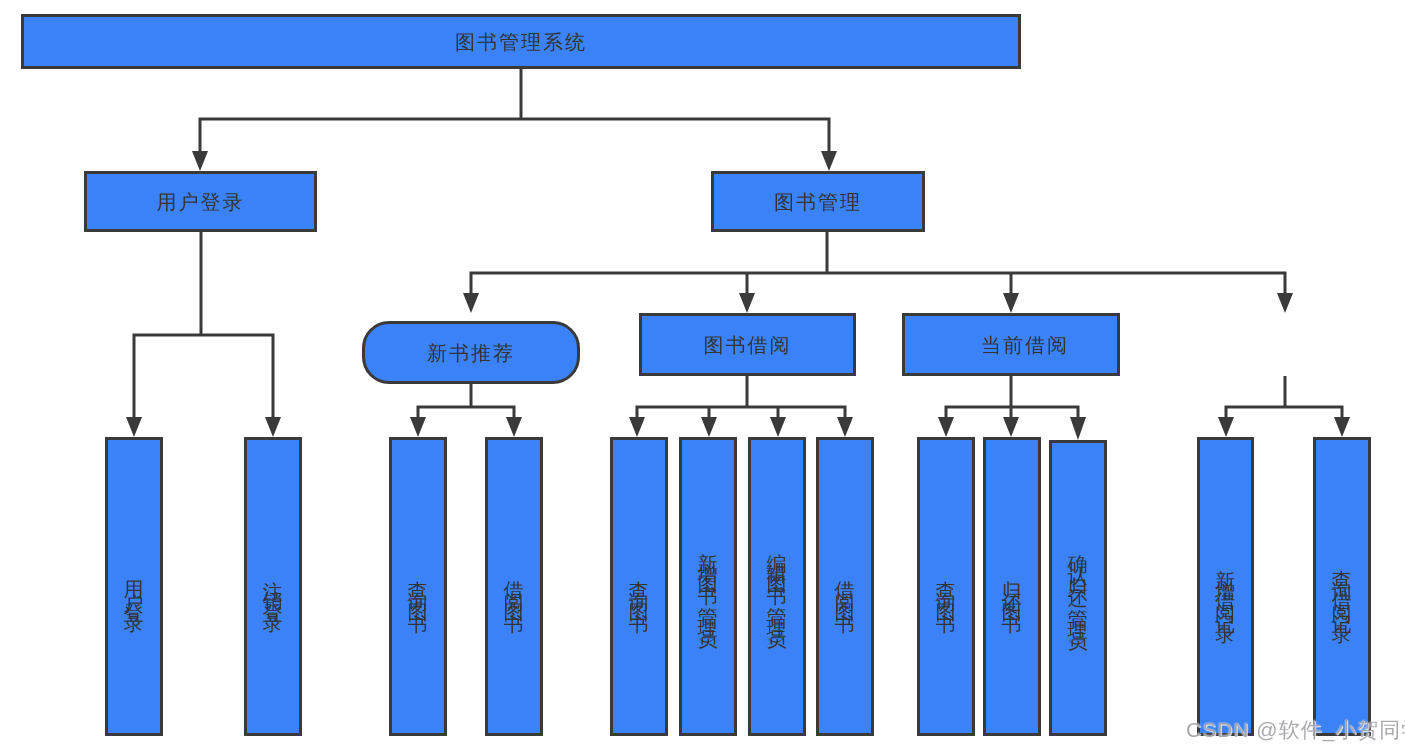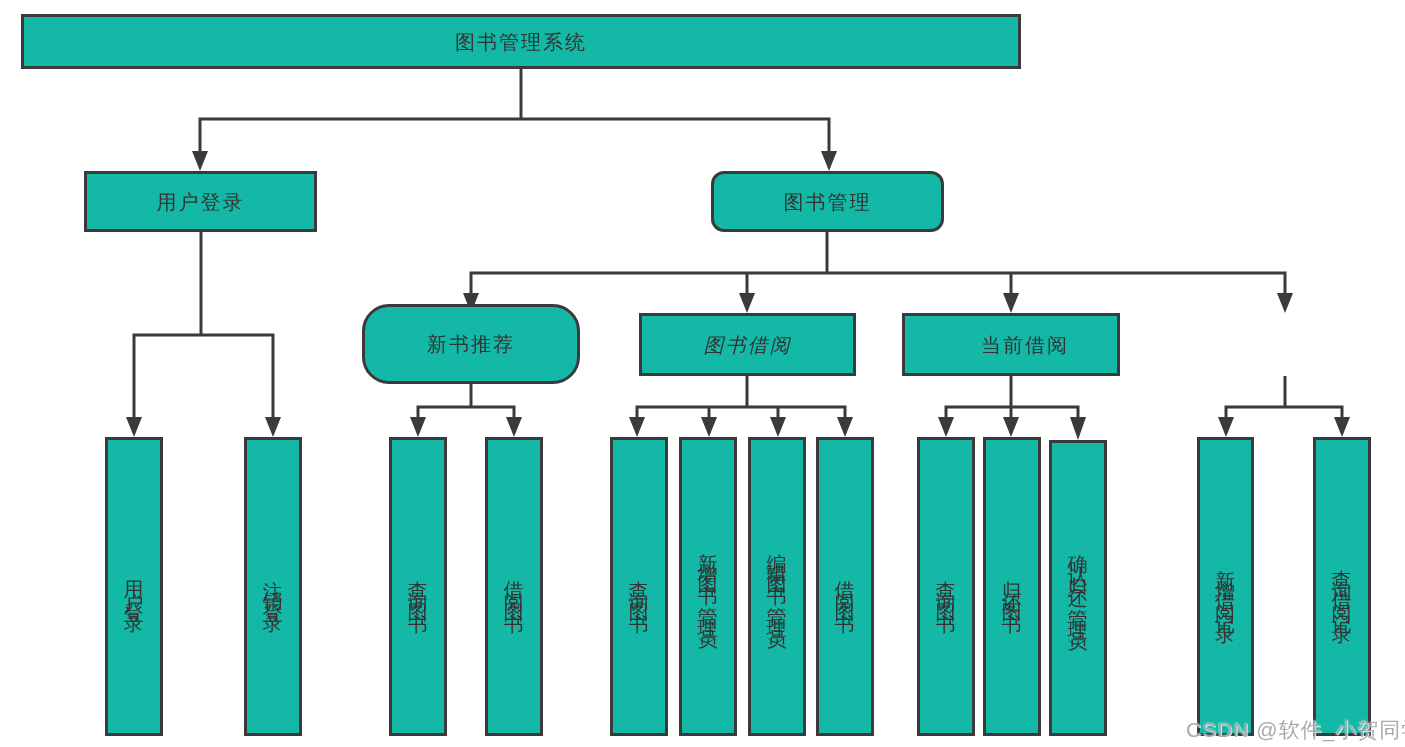--- a/index.html
+++ b/index.html
@@ -14,21 +14,21 @@
   .connectors {
     position: absolute;
     left: 0; top: 0;
     width: 1405px; height: 747px;
     pointer-events: none;
   }
   .node {
     position: absolute;
     box-sizing: border-box;
     border: 3px solid #3a3a3a;
-    background: #14b8a6;
+    background: #3b82f6;
     color: #333333;
     display: flex;
     align-items: center;
     justify-content: center;
     text-align: center;
   }
   .hbox {
     font-size: 20px;
     letter-spacing: 2px;
     line-height: 1;
@@ -107,24 +107,24 @@
       <polygon points="1003,417 1019,417 1011,437"></polygon>
       <polygon points="1070,417 1086,417 1078,440"></polygon>
       <polygon points="1218,417 1234,417 1226,437"></polygon>
       <polygon points="1334,417 1350,417 1342,437"></polygon>
     </g>
   </svg>
 
   <div class="node hbox" style="left:21px; top:14px; width:1000px; height:55px;">图书管理系统</div>
 
   <div class="node hbox" style="left:84px; top:171px; width:233px; height:61px;">用户登录</div>
-  <div class="node hbox" style="left:711px; top:171px; width:233px; height:61px;border-radius:13px;">图书管理</div>
+  <div class="node hbox" style="left:711px; top:171px; width:214px; height:61px;">图书管理</div>
 
-  <div class="node hbox" style="left:362px; top:304px; width:218px; height:80px;border-radius:27px;">新书推荐</div>
-  <div class="node hbox" style="left:639px; top:313px; width:217px; height:63px;font-style:italic;">图书借阅</div>
+  <div class="node hbox" style="left:362px; top:321px; width:218px; height:63px;border-radius:27px;">新书推荐</div>
+  <div class="node hbox" style="left:639px; top:313px; width:217px; height:63px;">图书借阅</div>
   <div class="node hbox" style="left:902px; top:313px; width:218px; height:63px;padding-left:28px;">当前借阅</div>
 
   <div class="node vbox" style="left:105px; top:437px; width:58px; height:299px;">用户登录</div>
   <div class="node vbox" style="left:244px; top:437px; width:58px; height:299px;">注销登录</div>
 
   <div class="node vbox" style="left:389px; top:437px; width:58px; height:299px;">查询图书</div>
   <div class="node vbox" style="left:485px; top:437px; width:58px; height:299px;">借阅图书</div>
 
   <div class="node vbox" style="left:610px; top:437px; width:58px; height:299px;">查询图书</div>
   <div class="node vbox" style="left:679px; top:437px; width:58px; height:299px;">新增图书（管理员）</div>

